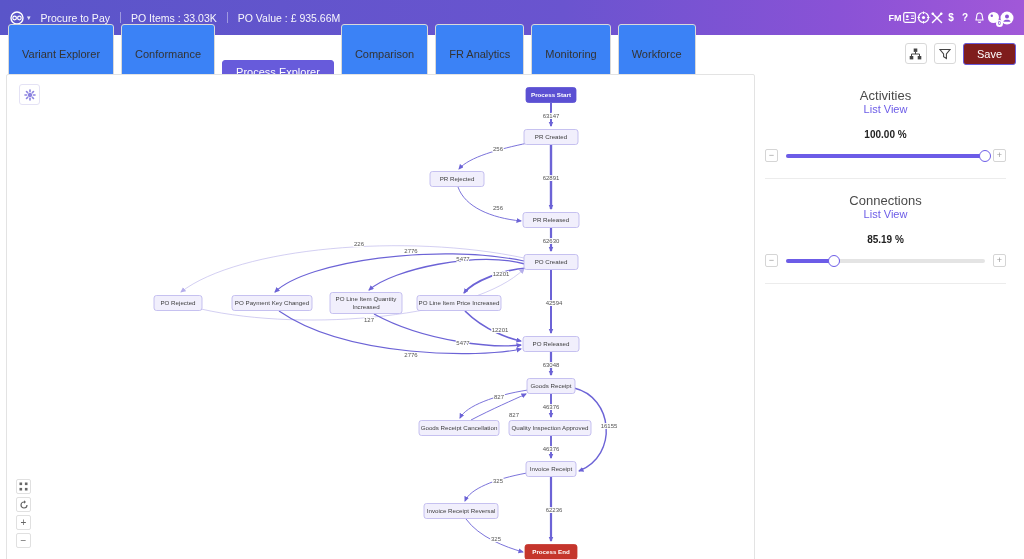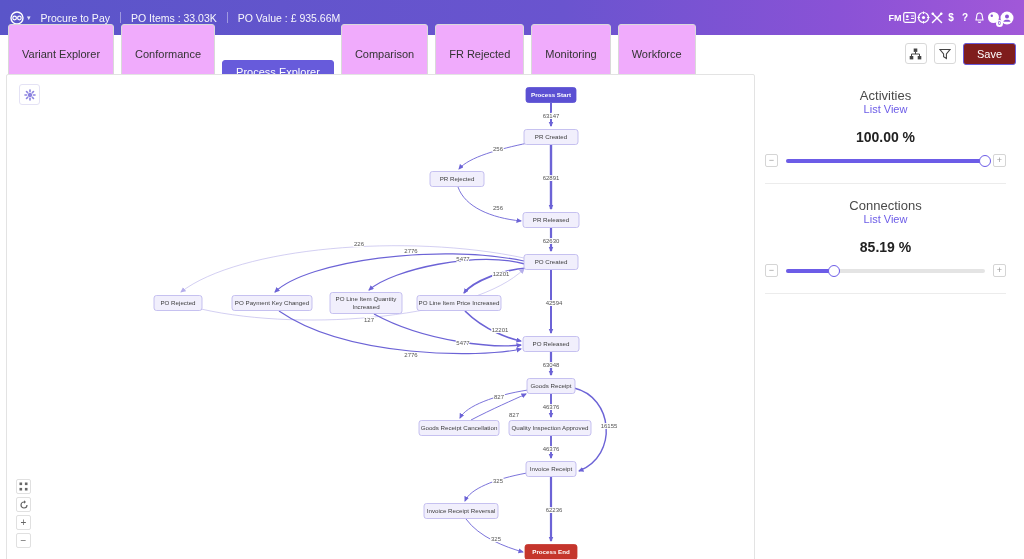--- a/index.html
+++ b/index.html
@@ -17,21 +17,21 @@
   .tb-right { margin-left:auto; display:flex; align-items:center; }
   .tb-icon { display:flex; align-items:center; justify-content:center; width:14px; height:14px;
     color:#fff; font-size:10px; font-weight:bold; cursor:pointer; position:relative; }
   .tb-badge { position:absolute; right:-3px; bottom:-2px; width:7px; height:7px; border-radius:50%;
     background:#fff; color:#7b4fd0; font-size:5px; font-weight:bold; display:flex;
     align-items:center; justify-content:center; }
 
   
   .tabbar { height:37px; display:flex; align-items:center; padding:0 8px; background:#fff; }
   .tabs { display:flex; gap:7px; }
-  .tab { padding:5px 13px; font-size:11px; color:#333; background:#f0abfc;
+  .tab { padding:5px 13px; font-size:11px; color:#333; background:#3b82f6;
     border:1px solid #d9d9d9; border-radius:3px; cursor:pointer; white-space:nowrap; }
   .tab.active { background:#675bdb; border-color:#675bdb; color:#fff; font-weight:normal;margin-top:36px; }
   .tabbar-right { margin-left:auto; display:flex; align-items:center; gap:7px; }
   .icon-btn { width:22px; height:21px; border:1px solid #d9d9d9; border-radius:3px; background:#fff;
     display:flex; align-items:center; justify-content:center; color:#444; cursor:pointer; }
   .save-btn { padding:4px 13px; font-size:11px; color:#fff; background:#7f1d1d;
     border:1px solid #675bdb; border-radius:3px; cursor:pointer; }
 
   
   .main { display:flex; height:503px; padding:2px 2px 4px 6px; gap:6px; }
@@ -54,21 +54,21 @@
   .node-rect.end { fill:#c5352c; stroke:#c5352c; }
   .node-label { font-size:6.2px; fill:#3d3d3d; text-anchor:middle; }
   .node-label.inv { fill:#fff; font-weight:bold; }
 
   
   .panel { flex:1; padding:14px 16px 0 4px; background:#fff; }
   .panel-section { padding-bottom:16px; border-bottom:1px solid #ececec; margin-bottom:14px; }
   .ps-head { display:flex; justify-content:space-between; align-items:center; margin-bottom:14px;flex-direction:column; }
   .ps-title { font-size:13px; color:#4a4a4a; }
   .ps-link { font-size:11px; color:#6c5ce7; cursor:pointer; }
-  .ps-value { text-align:center; font-size:14px; font-weight:bold; color:#222; margin-bottom:9px; }
+  .ps-value { text-align:center; font-size:10px; font-weight:bold; color:#222; margin-bottom:9px; }
   .slider-row { display:flex; align-items:center; gap:8px; }
   .sl-btn { width:13px; height:13px; border:1px solid #d5d5d5; border-radius:2px; background:#fff;
     color:#999; font-size:9px; line-height:1; display:flex; align-items:center;
     justify-content:center; cursor:pointer; }
   .sl-track { position:relative; flex:1; height:4px; background:#e4e4e4; border-radius:2px; }
   .sl-fill { position:absolute; left:0; top:0; height:4px; background:#6c5ce7; border-radius:2px; }
   .sl-thumb { position:absolute; top:-4px; width:12px; height:12px; border-radius:50%;
     background:#fff; border:1.5px solid #6c5ce7; transform:translateX(-6px); cursor:pointer; }
 </style>
 </head>
@@ -141,21 +141,21 @@
     </span>
   </div>
 </header>
 
 <nav class="tabbar">
   <div class="tabs" id="tabs">
       <button class="tab">Variant Explorer</button>
       <button class="tab">Conformance</button>
       <button class="tab active">Process Explorer</button>
       <button class="tab">Comparison</button>
-      <button class="tab">FR Rejected</button>
+      <button class="tab">FR Analytics</button>
       <button class="tab">Monitoring</button>
       <button class="tab">Workforce</button>
     </div>
   <div class="tabbar-right">
     <span class="icon-btn">
       <svg width="13" height="12" viewBox="0 0 13 12">
           <rect x="4.7" y="0.5" width="3.6" height="3.4" fill="#444"></rect>
           <rect x="0.7" y="8" width="3.6" height="3.4" fill="#444"></rect>
           <rect x="8.7" y="8" width="3.6" height="3.4" fill="#444"></rect>
           <path d="M6.5 4 V6 M2.5 8 V6 H10.5 V8" fill="none" stroke="#444" stroke-width="1"></path>

